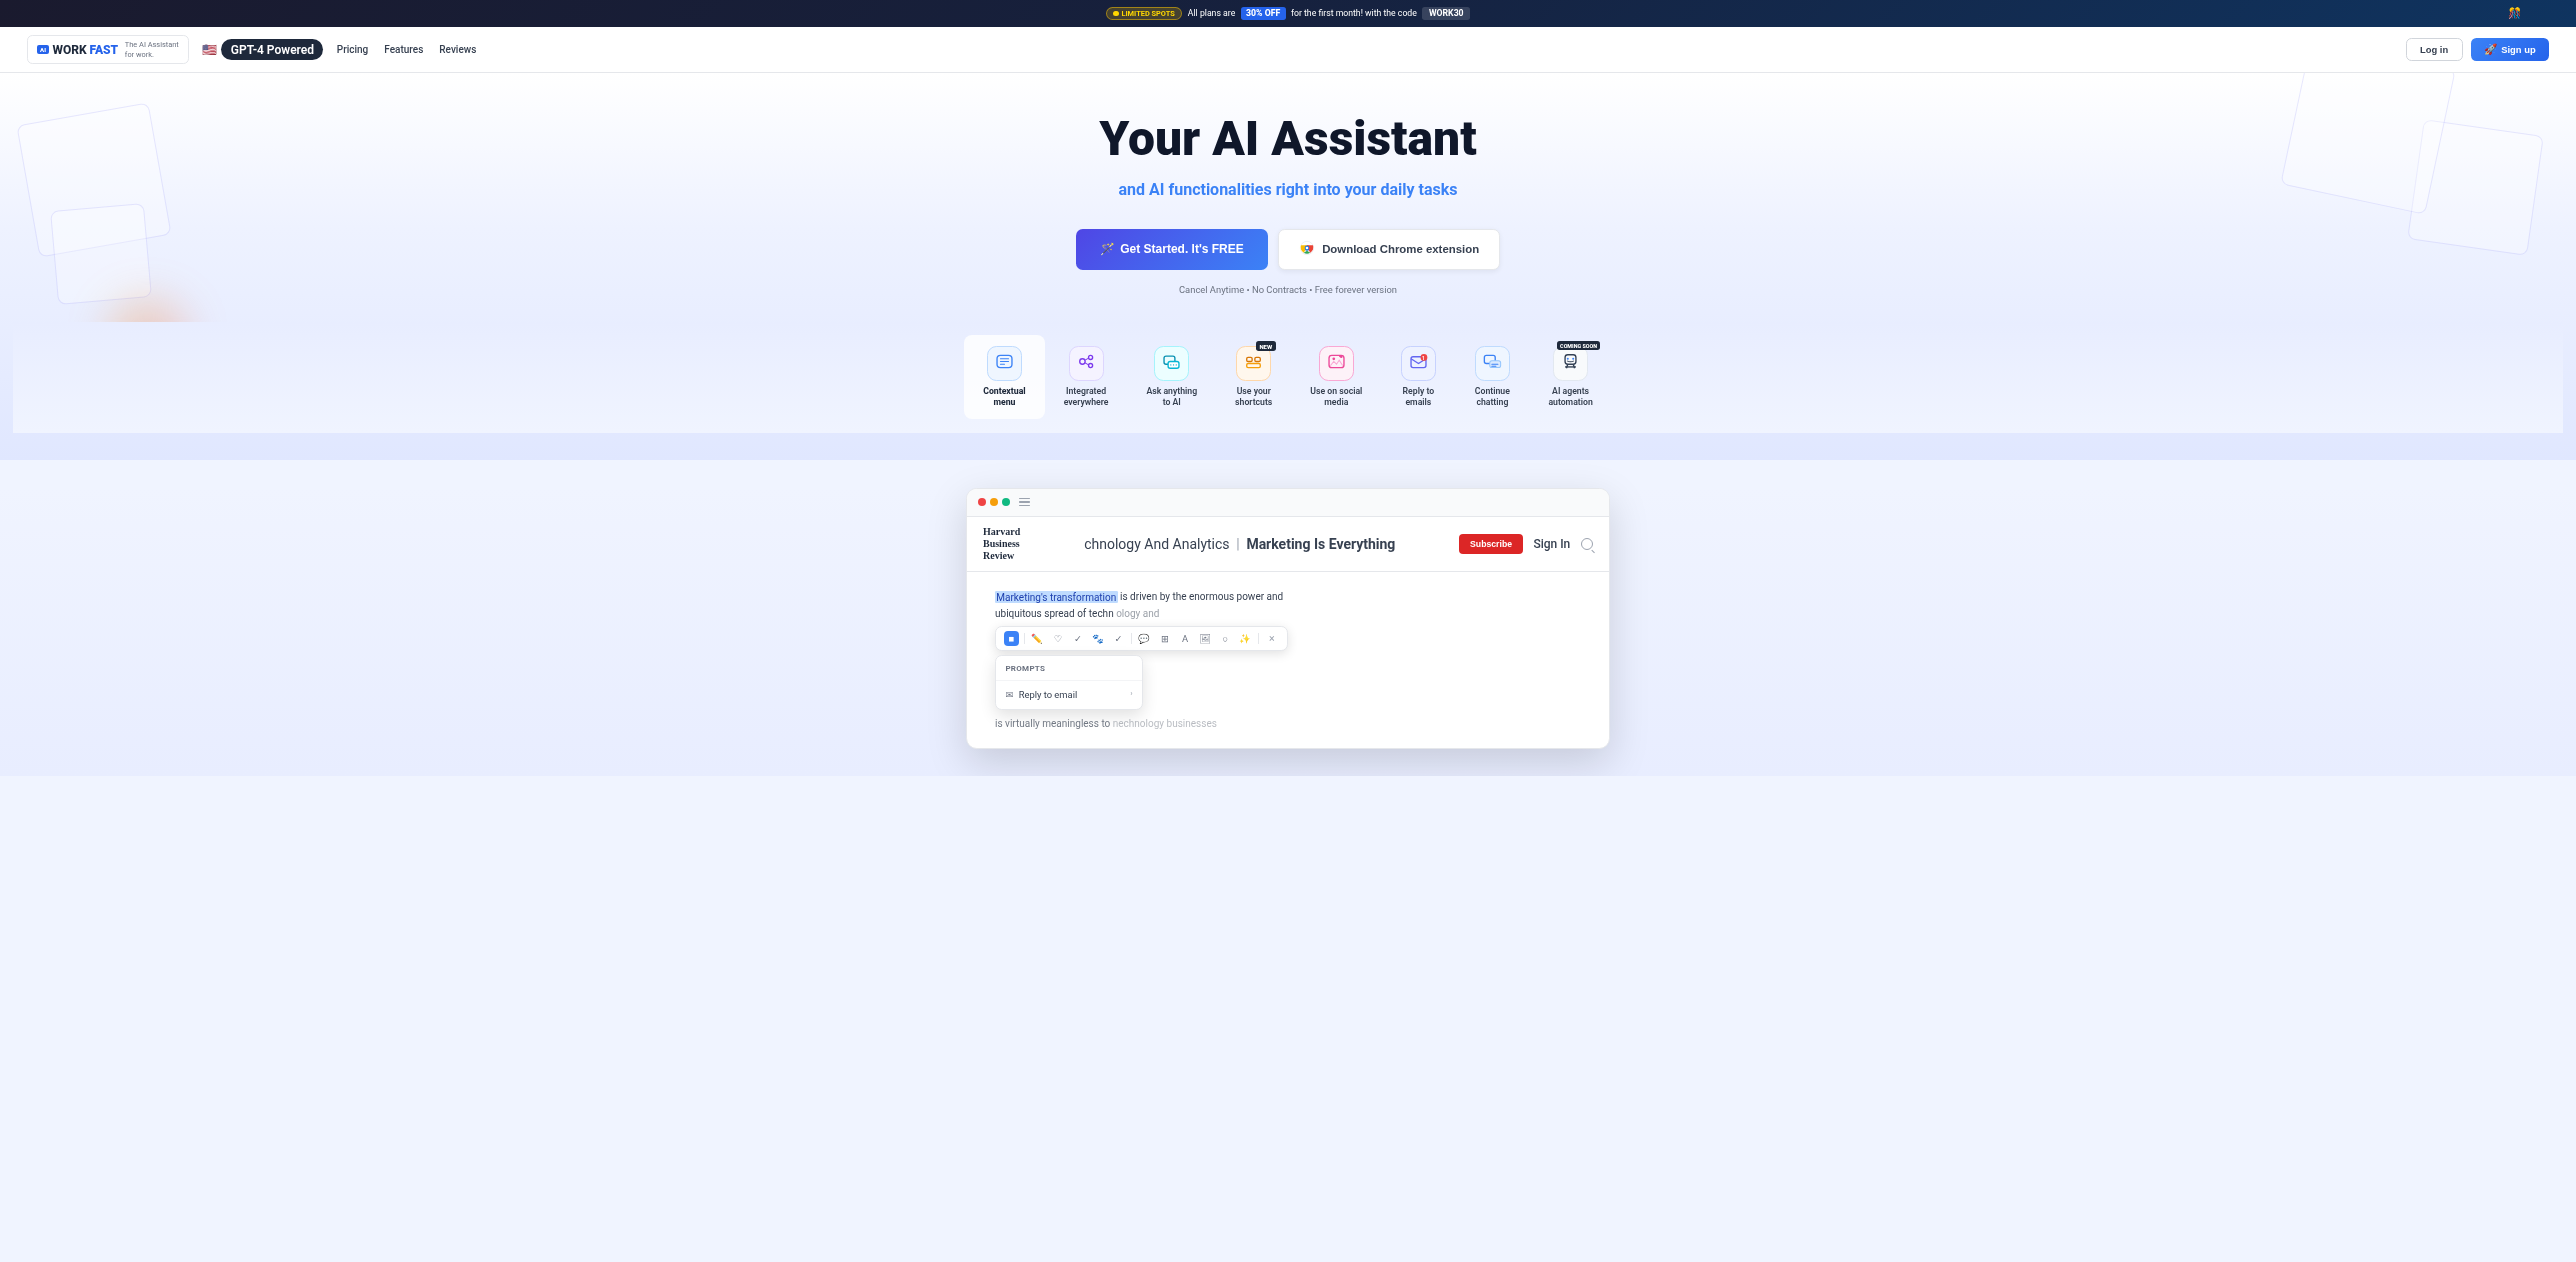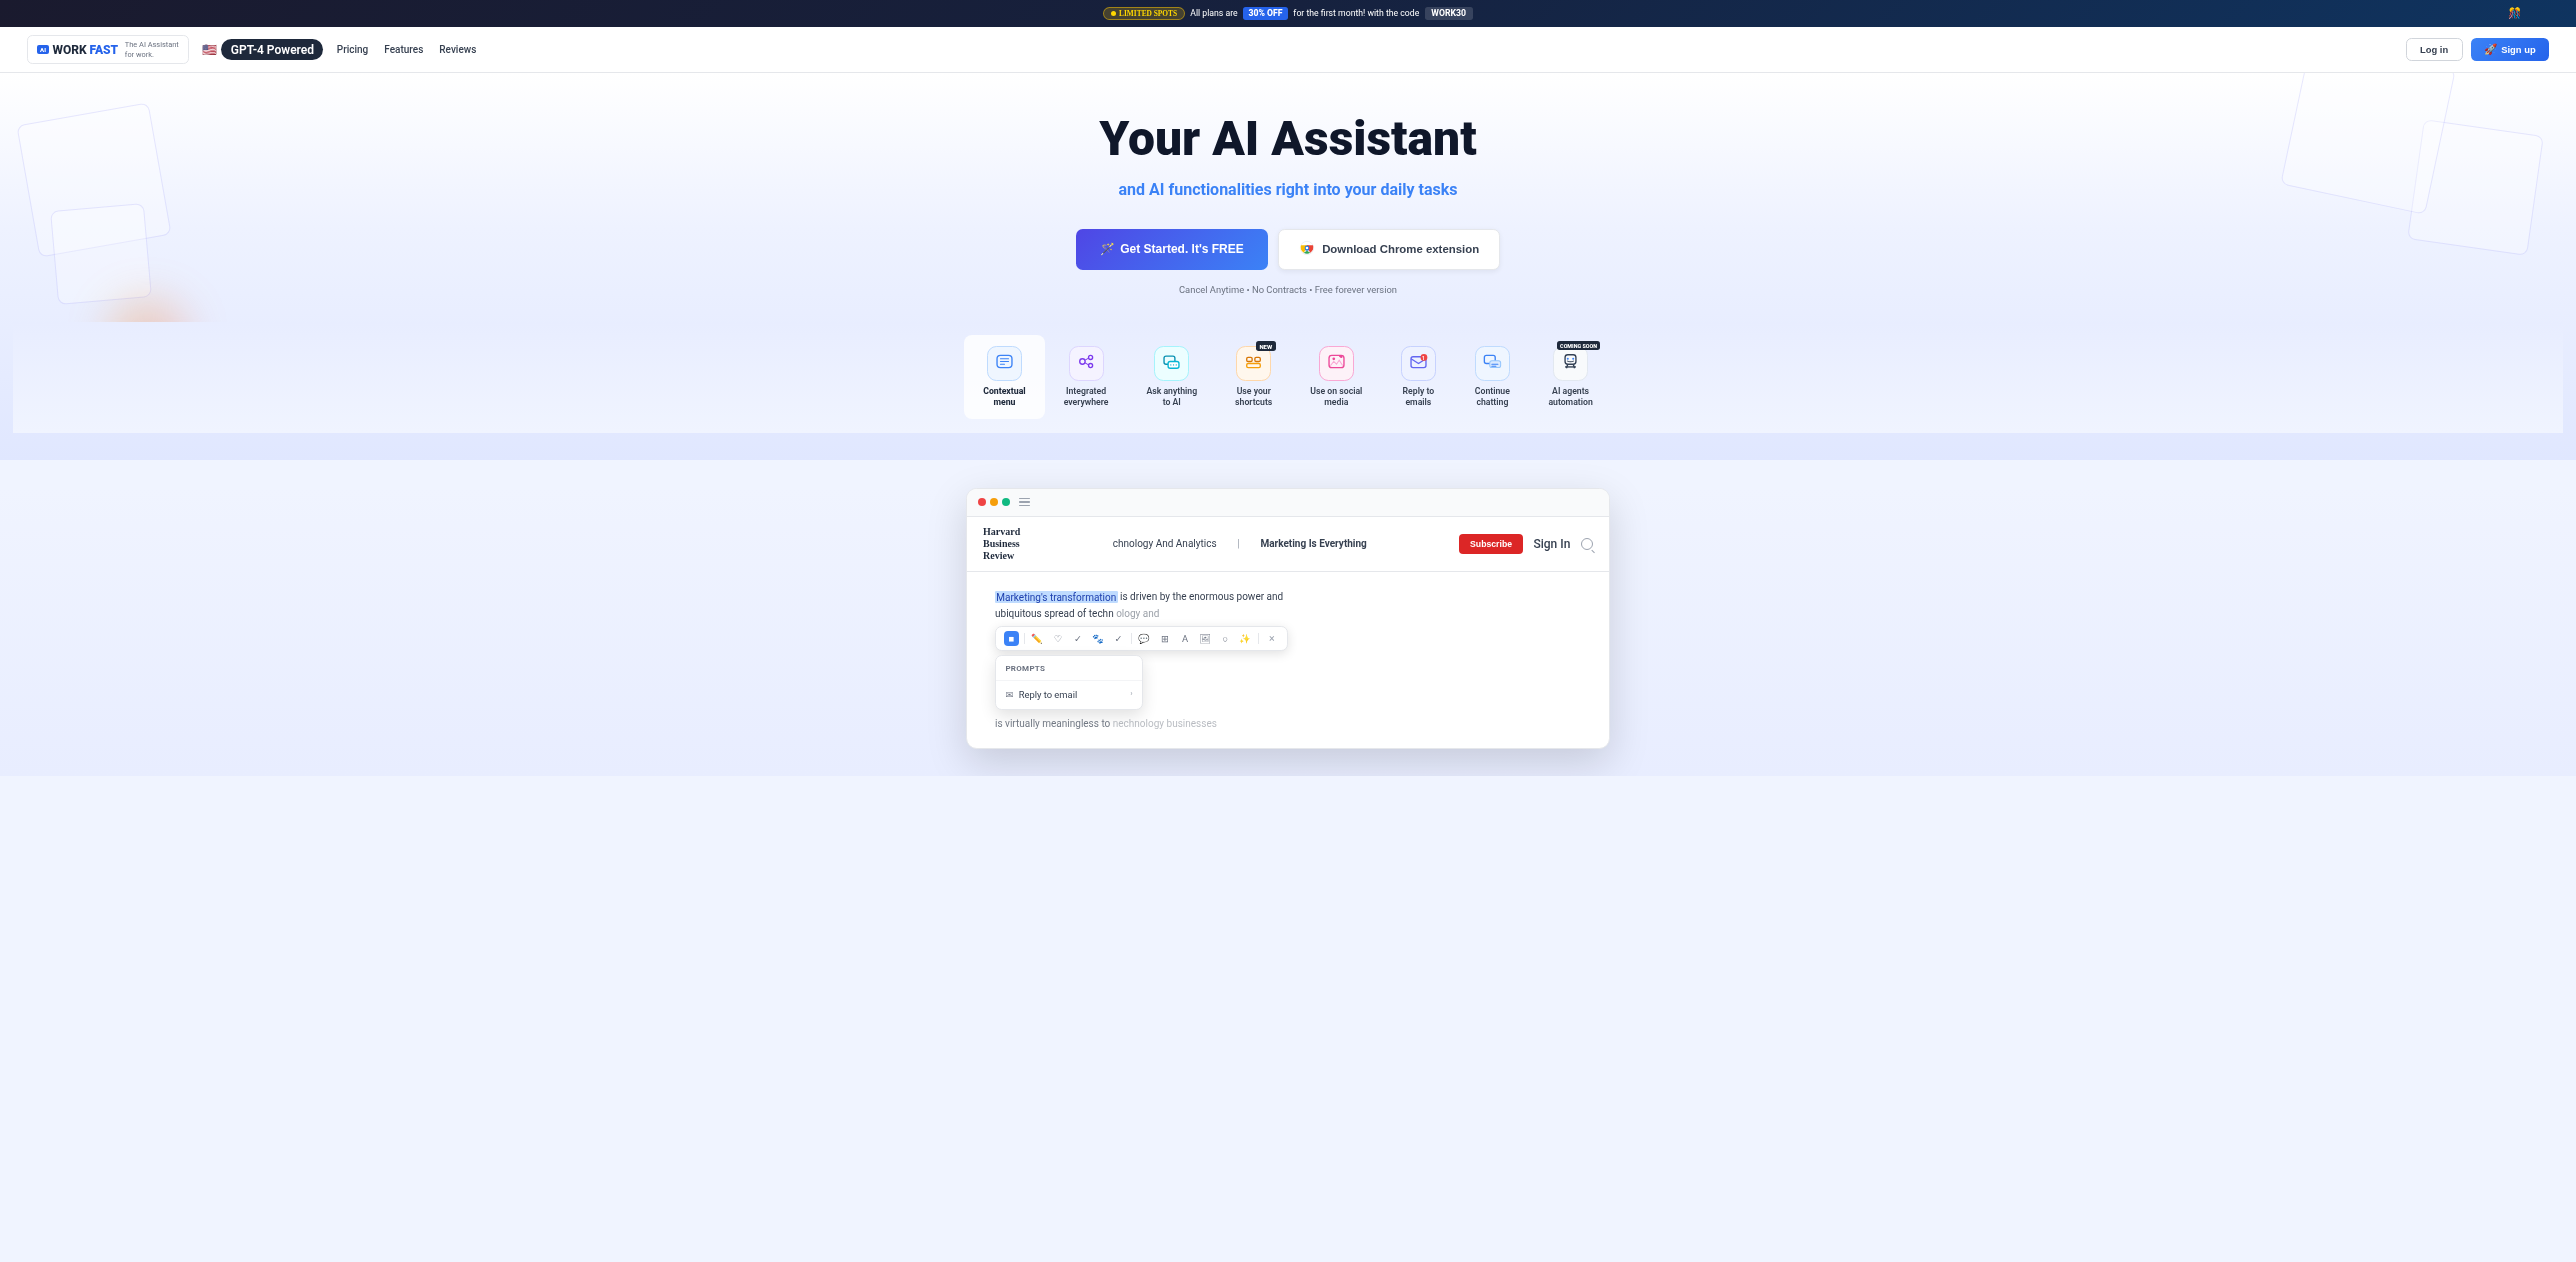--- a/index.html
+++ b/index.html
@@ -27,21 +27,20 @@
       background: rgba(255,200,0,0.2);
       border: 0.7px solid rgba(255,200,0,0.5);
       border-radius: 13.4px;
       padding: 1.3px 6.7px;
       font-size: 7.4px;
       font-weight: 700;
       color: #ffd700;
       display: flex;
       align-items: center;
       gap: 2.7px;
-      font-family: Liberation Serif, serif;
     }
     .announcement-bar .spots-dot {
       width: 5.4px; height: 5.4px;
       background: #ffd700;
       border-radius: 50%;
       display: inline-block;
     }
     .announcement-bar .discount-badge {
       background: #2563eb;
       border-radius: 2.7px;
@@ -370,25 +369,25 @@
       border-bottom: 0.7px solid #e5e7eb;
     }
     .hbr-logo {
       font-family: Georgia, serif;
       font-size: 10px;
       font-weight: 700;
       color: #1e293b;
       line-height: 1.2;
     }
     .hbr-nav-links {
-      font-size: 10px;
+      font-size: 14px;
       color: #374151;
       display: flex;
       align-items: center;
-      gap: 18px;
+      gap: 4px;
     }
     .hbr-nav-links .separator { color: #9ca3af; margin: 0 2.7px; }
     .hbr-nav-links .bold { font-weight: 700; }
     .hbr-actions {
       display: flex;
       align-items: center;
       gap: 10.7px;
     }
     .btn-subscribe {
       background: #dc2626;

